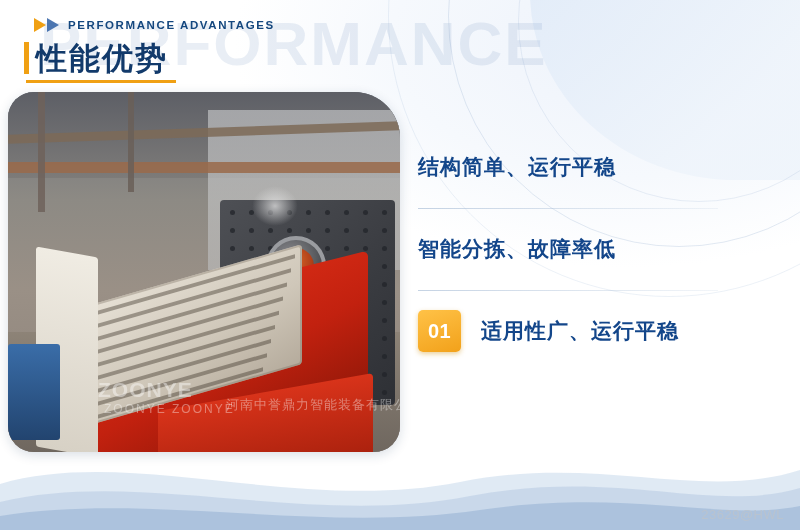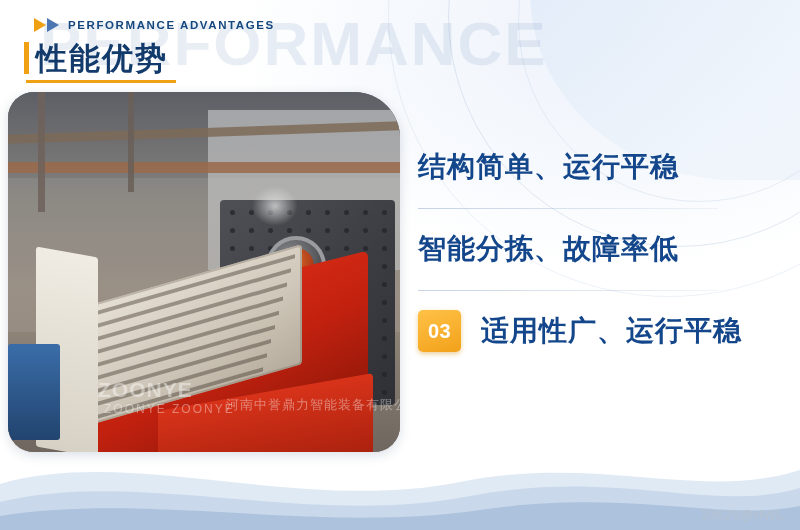--- a/index.html
+++ b/index.html
@@ -301,21 +301,21 @@
     color: #ffffff;
     font-size: 20px;
     font-weight: bold;
     display: flex;
     align-items: center;
     justify-content: center;
     box-shadow: 0 2px 5px rgba(210,150,30,.45);
     letter-spacing: .5px;
   }
   .feat-text {
-    font-size: 28px;
+    font-size: 21px;
     color: #13468a;
     font-weight: bold;
     letter-spacing: 1px;
     white-space: nowrap;
   }
 
   
   .footer-code {
     position: absolute;
     right: 16px;
@@ -488,21 +488,21 @@
 
     <div class="feature">
       <div class="feat-text">结构简单、运行平稳</div>
     </div>
 
     <div class="feature">
       <div class="feat-text">智能分拣、故障率低</div>
     </div>
 
     <div class="feature">
-      <div class="num">03</div>
+      <div class="num">01</div>
       <div class="feat-text">适用性广、运行平稳</div>
     </div>
 
 
   </div>
 
   <div class="bottom-wave">
     <svg width="800" height="120" viewBox="0 0 800 120" preserveAspectRatio="none">
       <path d="M0,74 C130,36 300,104 460,72 C600,44 700,92 800,60 L800,120 L0,120 Z" fill="#dbe6f2" opacity="0.85"></path>
       <path d="M0,92 C140,58 310,118 470,86 C620,58 710,104 800,78 L800,120 L0,120 Z" fill="#c6d6e9" opacity="0.9"></path>

